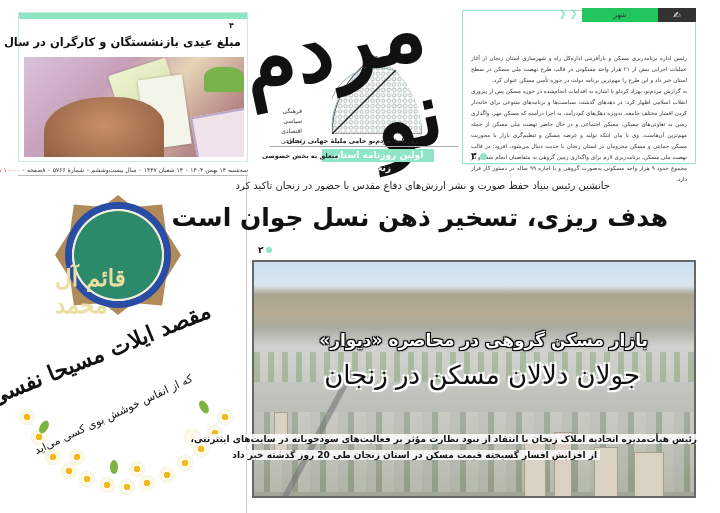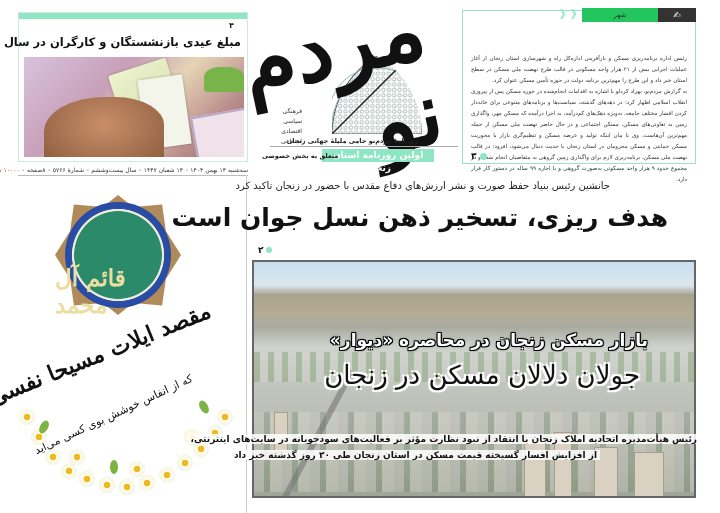--- a/index.html
+++ b/index.html
@@ -176,16 +176,16 @@
 <div class="photo-main">
   <div class="trees1"></div>
   <div class="trees2"></div>
   <div class="road"></div>
   <div class="tower" style="left:20px;top:150px;width:14px;height:40px"></div>
   <div class="tower" style="left:270px;top:175px;width:22px;height:60px"></div>
   <div class="tower" style="left:300px;top:170px;width:18px;height:65px"></div>
   <div class="tower" style="left:340px;top:185px;width:24px;height:50px"></div>
   <div class="tower" style="left:380px;top:190px;width:30px;height:45px"></div>
 </div>
-<div class="sub-head">بازار مسکن زنجان در محاصره «دیوار»</div>
+<div class="sub-head">بازار مسکن گروهی در محاصره «دیوار»</div>
 <div class="main-head">جولان دلالان مسکن در زنجان</div>
 <div class="caption1">رئیس هیأت‌مدیره اتحادیه املاک زنجان با انتقاد از نبود نظارت مؤثر بر فعالیت‌های سودجویانه در سایت‌های اینترنتی،</div>
-<div class="caption2">از افزایش افسار گسیخته قیمت مسکن در استان زنجان طی ۲۰ روز گذشته خبر داد</div>
+<div class="caption2">از افزایش افسار گسیخته قیمت مسکن در استان زنجان طی 20 روز گذشته خبر داد</div>
 
 </body></html>

